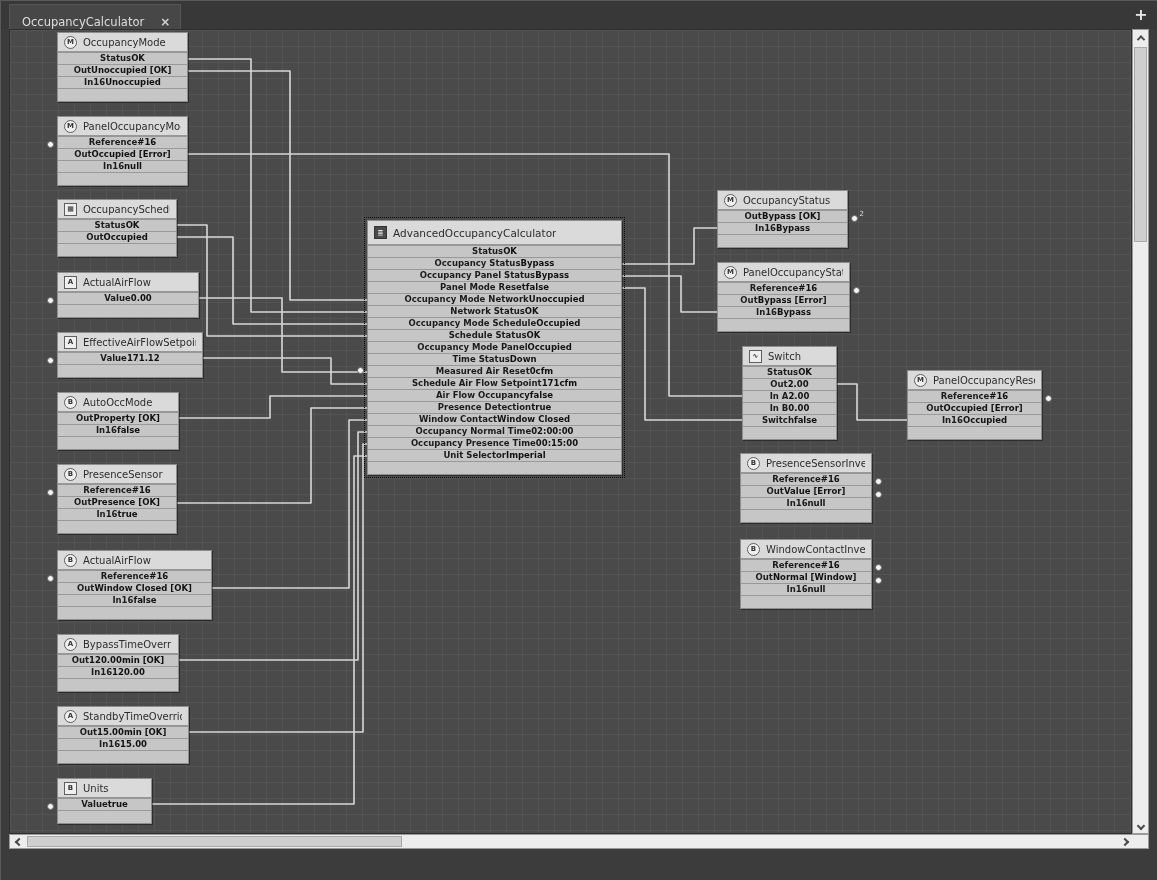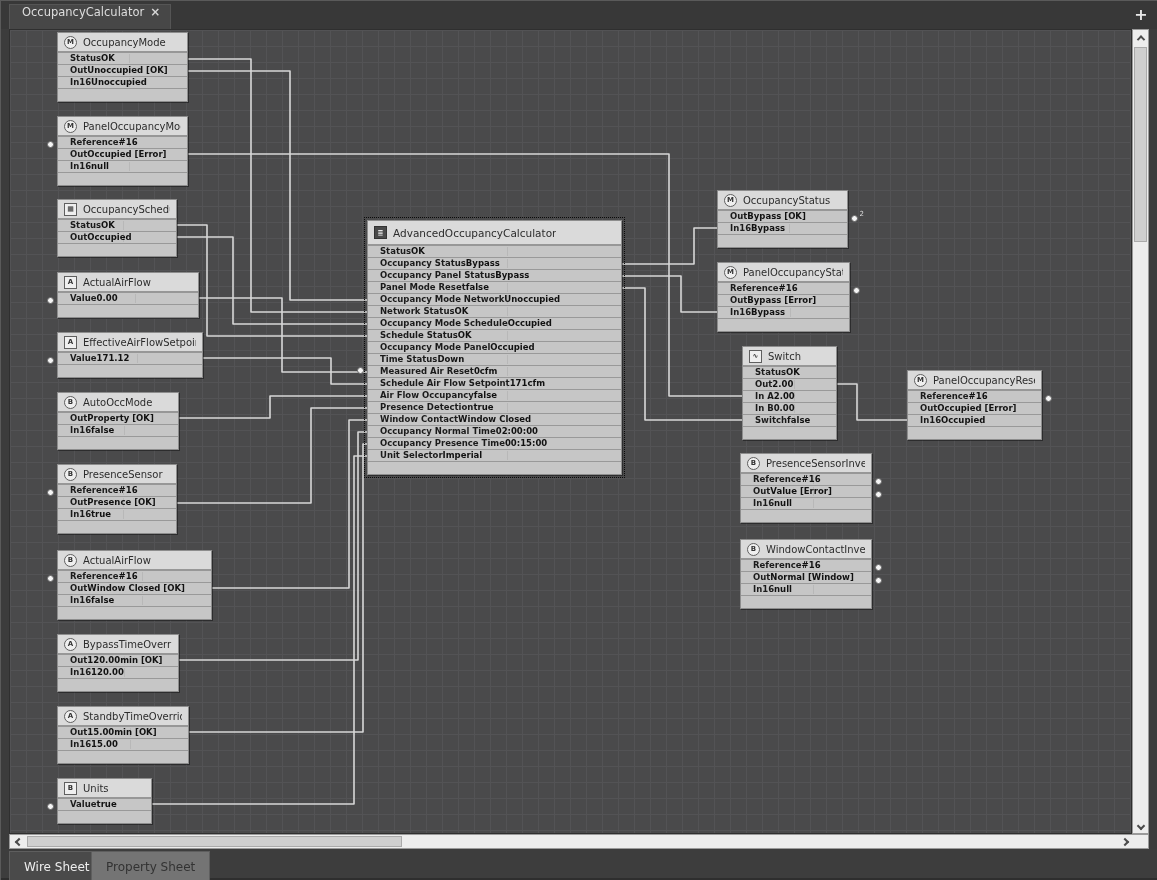--- a/index.html
+++ b/index.html
@@ -4,22 +4,22 @@
 <style>
   * { margin:0; padding:0; box-sizing:border-box; }
   html,body { width:1157px; height:880px; background:#3c3c3c; overflow:hidden;
               font-family:"DejaVu Sans", sans-serif; }
   .app { position:relative; width:1157px; height:880px; background:#3c3c3c;
          border-top:1px solid #5a5a5a; border-left:1px solid #5a5a5a; }
 
   
   .tabbar { position:absolute; left:0; top:0; width:100%; height:28px; background:#383838; }
   .tab-top { position:absolute; left:8px; top:3px; height:25px; background:#474747;
-             color:#dedede; font-size:11.5px; display:flex; align-items:flex-start;
-             padding:0 10px 0 12px; gap:6px; border:1px solid #555; border-bottom:none; }
+             color:#dedede; font-size:11.5px; display:flex; align-items:flex-end;
+             padding:0 10px 0 12px; gap:16px; border:1px solid #555; border-bottom:none; }
   .tab-top .close { color:#d5d5d5; font-size:12px; font-weight:bold; cursor:pointer; }
   .plus-btn { position:absolute; right:8px; top:4px; color:#e8e8e8; font-size:16px;
               font-weight:bold; width:16px; text-align:center; cursor:pointer; }
 
   
   .canvas { position:absolute; left:8px; top:28px; width:1123px; height:805px;
             background-color:#4a4a4b; overflow:hidden; border:1px solid #2f2f2f;
             background-image:
               linear-gradient(#535355 1px, transparent 1px),
               linear-gradient(90deg, #535355 1px, transparent 1px);
@@ -34,21 +34,21 @@
                 padding:0 6px; gap:6px; border-bottom:2px solid #979797; }
   .block.wide .hdr { height:25px; }
   .block .hdr .title { font-size:10px; color:#2c2c2c; white-space:nowrap; overflow:hidden; }
   .block.wide .hdr .title { font-size:10.5px; }
   .icon { width:13px; height:13px; flex:0 0 13px; display:flex; align-items:center;
           justify-content:center; font-size:7px; font-weight:bold; color:#333;
           border:1px solid #5f5f5f; background:#efefef; }
   .icon.circle { border-radius:50%; }
   .icon.dark { background:#4a4a4a; color:#e8e8e8; border-color:#333; }
   .row { position:relative; height:12px; line-height:11px; display:flex;
-         justify-content:flex-start; padding:0 12px; background:#c6c6c6;
+         justify-content:center; padding:0 4px; background:#c6c6c6;
          border-bottom:1px solid #999; font-weight:bold; white-space:nowrap; }
   .row::after { content:""; position:absolute; left:55%; top:1px; bottom:1px;
                 width:1px; background:rgba(0,0,0,0.07); }
   .row .lbl { color:#1b1b1b; }
   .row .val { color:#111; }
   .footer-row { height:12px; background:#c6c6c6; }
   .port-dot { position:absolute; width:7px; height:7px; border-radius:50%;
               background:#f5f5f5; border:1px solid #666; z-index:5; }
   .port-note { position:absolute; font-size:7px; color:#ddd; z-index:5; }
 
@@ -511,18 +511,14 @@
   <div class="hscroll">
     <div class="sb-btn" style="left:1px; top:0;">
         <span class="chev left"></span>
       </div>
     <div class="thumb"></div>
     <div class="sb-btn" style="right:16px; top:0;">
         <span class="chev right"></span>
       </div>
   </div>
 
-  <div class="viewbar">
-    <div class="vtab active">Wire Sheet</div>
-    <div class="vtab inactive">Property Sheet</div>
-  </div>
 
 </div>
 
 </body></html>

